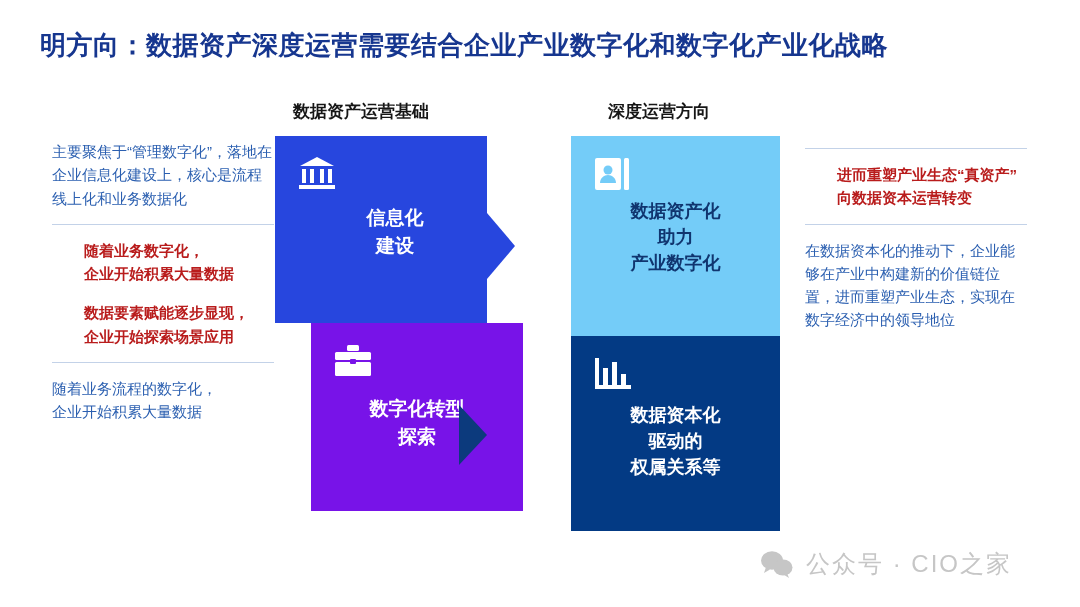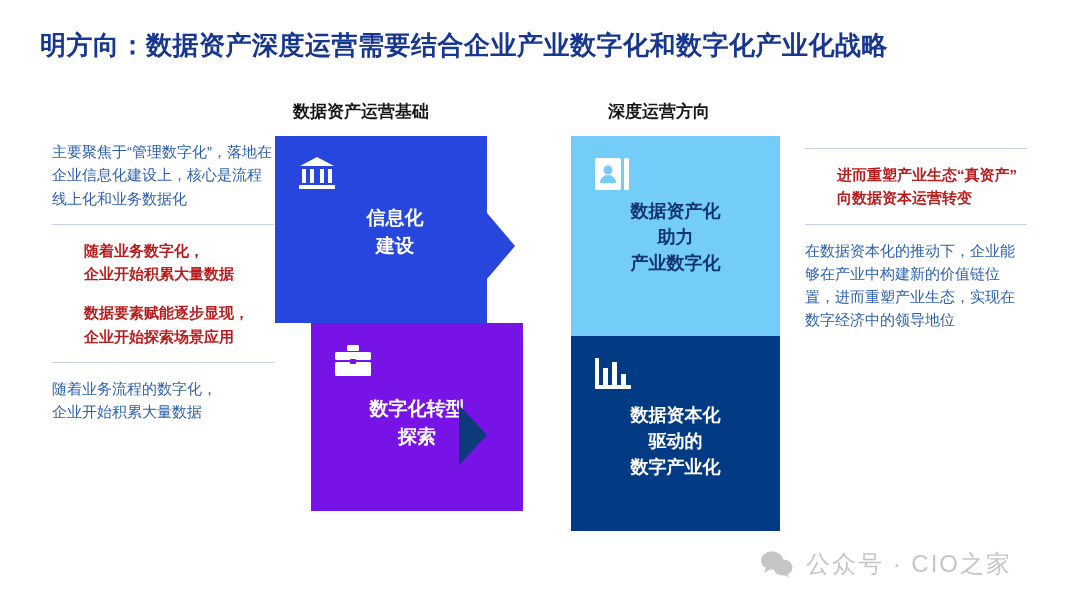--- a/index.html
+++ b/index.html
@@ -242,21 +242,21 @@
     <svg viewBox="0 0 40 40" width="40" height="40" fill="#ffffff">
       <rect x="2" y="4" width="4" height="31"></rect>
       <rect x="2" y="31" width="36" height="4"></rect>
       <rect x="10" y="14" width="5" height="17"></rect>
       <rect x="19" y="8" width="5" height="23"></rect>
       <rect x="28" y="20" width="5" height="11"></rect>
     </svg>
   </div>
   <div class="box-label">数据资本化
 驱动的
-数字产业化</div>
+权属关系等</div>
 </div>
 
 <div class="watermark">
   <span class="wm-icon">
     <svg viewBox="0 0 34 30" width="34" height="30" fill="#c6c6c6">
       <ellipse cx="12" cy="11.5" rx="11" ry="9.2"></ellipse>
       <polygon points="6,18 4,24 10,20.5"></polygon>
       <ellipse cx="23" cy="18.5" rx="9.5" ry="8"></ellipse>
       <polygon points="27,24 29,29 23.5,25.5"></polygon>
     </svg>

